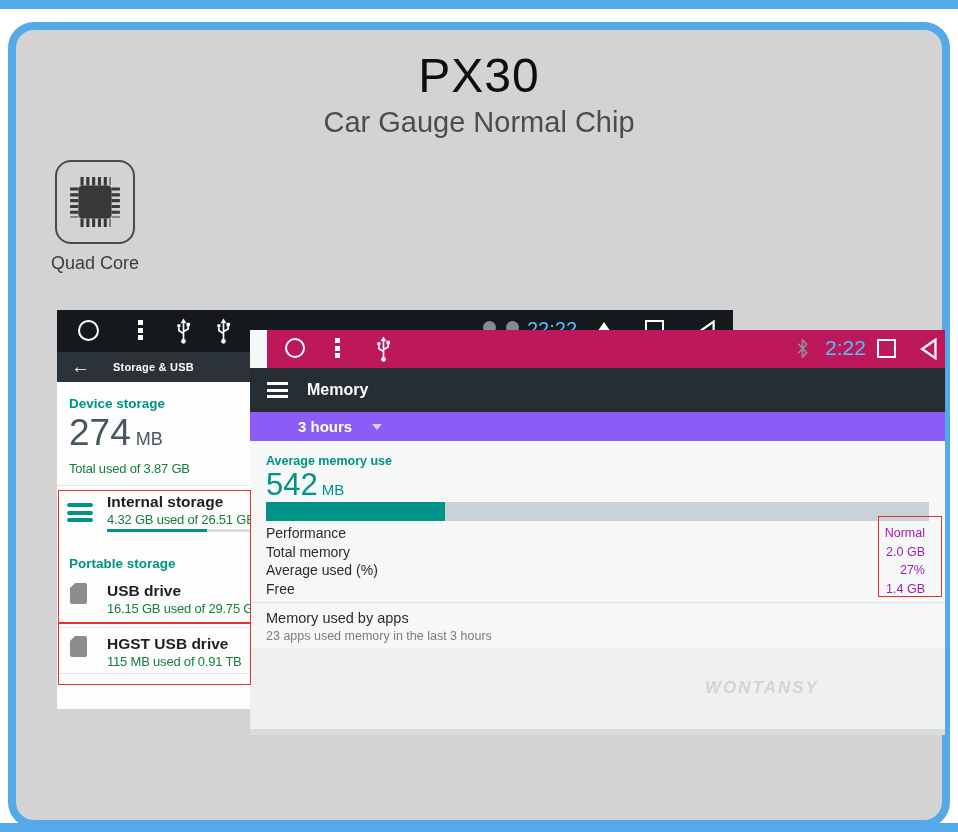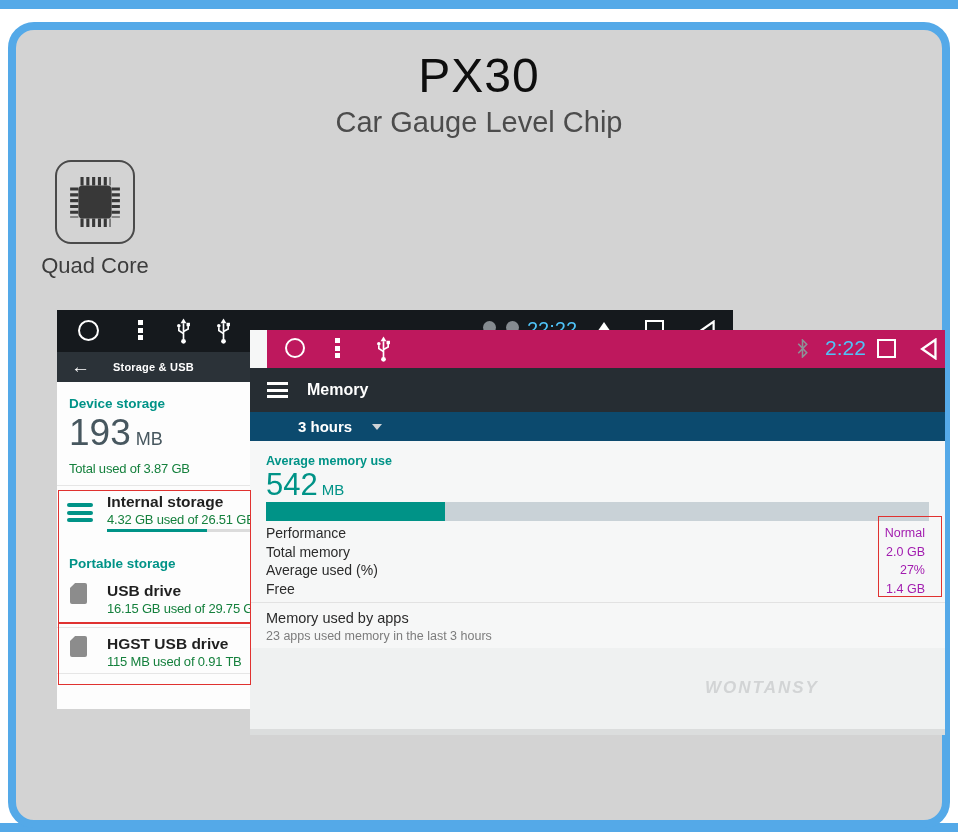--- a/index.html
+++ b/index.html
@@ -15,21 +15,21 @@
           background:#d3d3d3; border:8px solid #54a9e8; border-radius:26px; }
 
   .px-title { position:absolute; left:0; top:48px; width:958px; text-align:center;
               font-size:48px; color:#0e0e0e; letter-spacing:1px; }
   .px-subtitle { position:absolute; left:0; top:106px; width:958px; text-align:center;
                  font-size:29px; color:#4c4c4c; }
 
   .feature { position:absolute; top:160px; width:116px; text-align:center; }
   .feature .fbox { width:80px; height:84px; margin:0 auto; border:2px solid #4a4a4a;
                    border-radius:16px; display:flex; align-items:center; justify-content:center; }
-  .feature .flabel { margin-top:9px; font-size:22px; color:#3c3c3c; white-space:nowrap; }
+  .feature .flabel { margin-top:9px; font-size:18px; color:#3c3c3c; white-space:nowrap; }
   .f1 { left:37px; } .f2 { left:152px; } .f3 { left:265px; }
 
   
   .screen-left { position:absolute; left:57px; top:310px; width:676px; height:399px;
                  background:#fdfdfd; z-index:1; overflow:hidden; }
   .sl-status { position:absolute; left:0; top:0; width:676px; height:42px; background:#15191d; }
   .sl-header { position:absolute; left:0; top:42px; width:676px; height:30px; background:#2b3238;
                display:flex; align-items:center; }
   .back-arrow { color:#fff; font-size:19px; margin-left:14px; }
   .sl-title { color:#fff; font-size:11px; font-weight:bold; margin-left:23px; letter-spacing:0.2px; }
@@ -58,21 +58,21 @@
   .pbar-s i { display:block; height:3px; background:#009387; }
 
   
   .screen-right { position:absolute; left:250px; top:330px; width:695px; height:405px;
                   background:#f6f7f7; z-index:3; overflow:hidden; }
   .sr-status { position:absolute; left:17px; top:0; width:695px; height:38px; background:#be185d; }
   .sr-appbar { position:absolute; left:0; top:38px; width:695px; height:44px; background:#262d33; }
   .hamburger { position:absolute; left:17px; top:14px; display:flex; flex-direction:column; gap:3.5px; }
   .hamburger i { width:21px; height:3px; background:#fff; display:block; }
   .sr-title { position:absolute; left:57px; top:13px; color:#fff; font-size:16px; font-weight:bold; }
-  .sr-rangebar { position:absolute; left:0; top:82px; width:695px; height:29px; background:#0c4a6e; }
+  .sr-rangebar { position:absolute; left:0; top:82px; width:695px; height:29px; background:#8b5cf6; }
   .range-label { position:absolute; left:48px; top:6px; color:#fff; font-size:15px; font-weight:bold; }
   .caret-down { position:absolute; left:122px; top:12px; width:0; height:0;
                 border-left:5.5px solid transparent; border-right:5.5px solid transparent;
                 border-top:6px solid #ced3d7; }
   .avg-label { position:absolute; left:16px; top:124px; color:#009387; font-size:12.5px; font-weight:bold; }
   .avg-num { position:absolute; left:16px; top:137px; color:#009387; }
   .avg-num .val { font-size:31px; }
   .avg-num .unit { font-size:15px; margin-left:4px; }
   .pbar-m { position:absolute; left:16px; top:172px; width:663px; height:19px; background:#c9d2d7; }
   .pbar-m i { display:block; height:19px; background:#009387; }
@@ -97,21 +97,21 @@
 </head>
 <body>
 
 <div class="stage">
 
   <div class="strip top"></div>
   <div class="strip bottom"></div>
   <div class="card"></div>
 
   <div class="px-title">PX30</div>
-  <div class="px-subtitle">Car Gauge Level Chip</div>
+  <div class="px-subtitle">Car Gauge Normal Chip</div>
 
   <div class="feature f1">
     <div class="fbox">
       <svg width="56" height="56" viewBox="0 0 54 54">
         <line x1="13" y1="7" x2="42" y2="7" stroke="#383838" stroke-width="8" stroke-dasharray="3 2.6"></line>
         <line x1="13" y1="47" x2="42" y2="47" stroke="#383838" stroke-width="8" stroke-dasharray="3 2.6"></line>
         <line x1="7" y1="13" x2="7" y2="42" stroke="#383838" stroke-width="8" stroke-dasharray="3 2.6"></line>
         <line x1="47" y1="13" x2="47" y2="42" stroke="#383838" stroke-width="8" stroke-dasharray="3 2.6"></line>
         <rect x="11" y="11" width="32" height="32" rx="4" fill="#383838"></rect>
       </svg>
@@ -164,21 +164,21 @@
         </svg>
       </div>
     </div>
     <div class="sl-header">
       <span class="back-arrow">←</span>
       <span class="sl-title">Storage &amp; USB</span>
     </div>
 
     <div class="sl-body-label" style="left:12px; top:86px;">Device storage</div>
     <div class="big-num" style="left:12px; top:102px;">
-      <span class="val">193</span><span class="unit">MB</span>
+      <span class="val">274</span><span class="unit">MB</span>
     </div>
     <div class="cap" style="left:12px; top:151px;">Total used of 3.87 GB</div>
     <div class="divider" style="left:0; top:175px; width:193px;"></div>
 
     <div class="list-icon" style="left:10px; top:193px;">
         <i></i>
         <i></i>
         <i></i>
       </div>
     <div class="item-title" style="left:50px; top:183px;">Internal storage</div>

